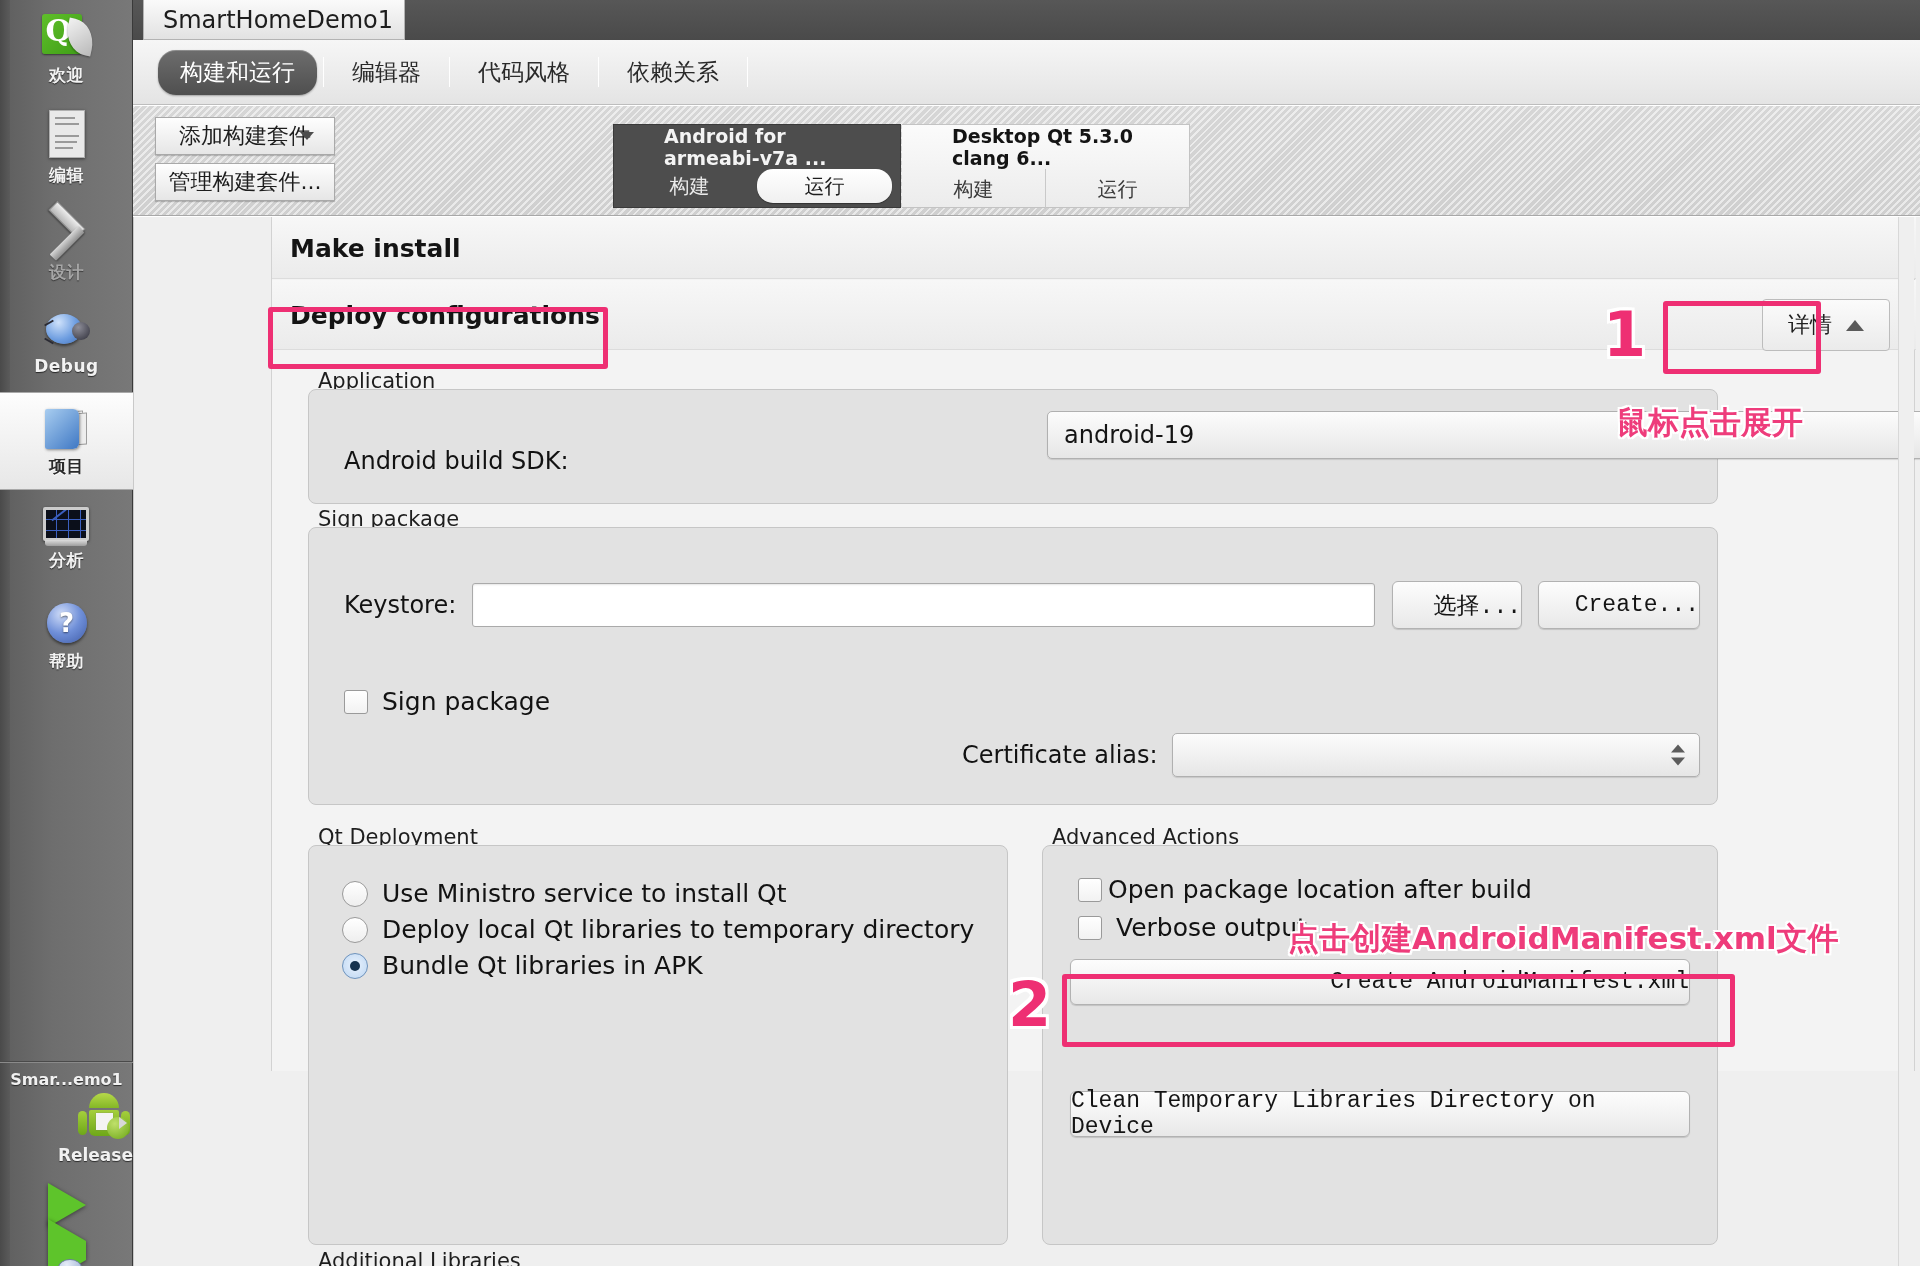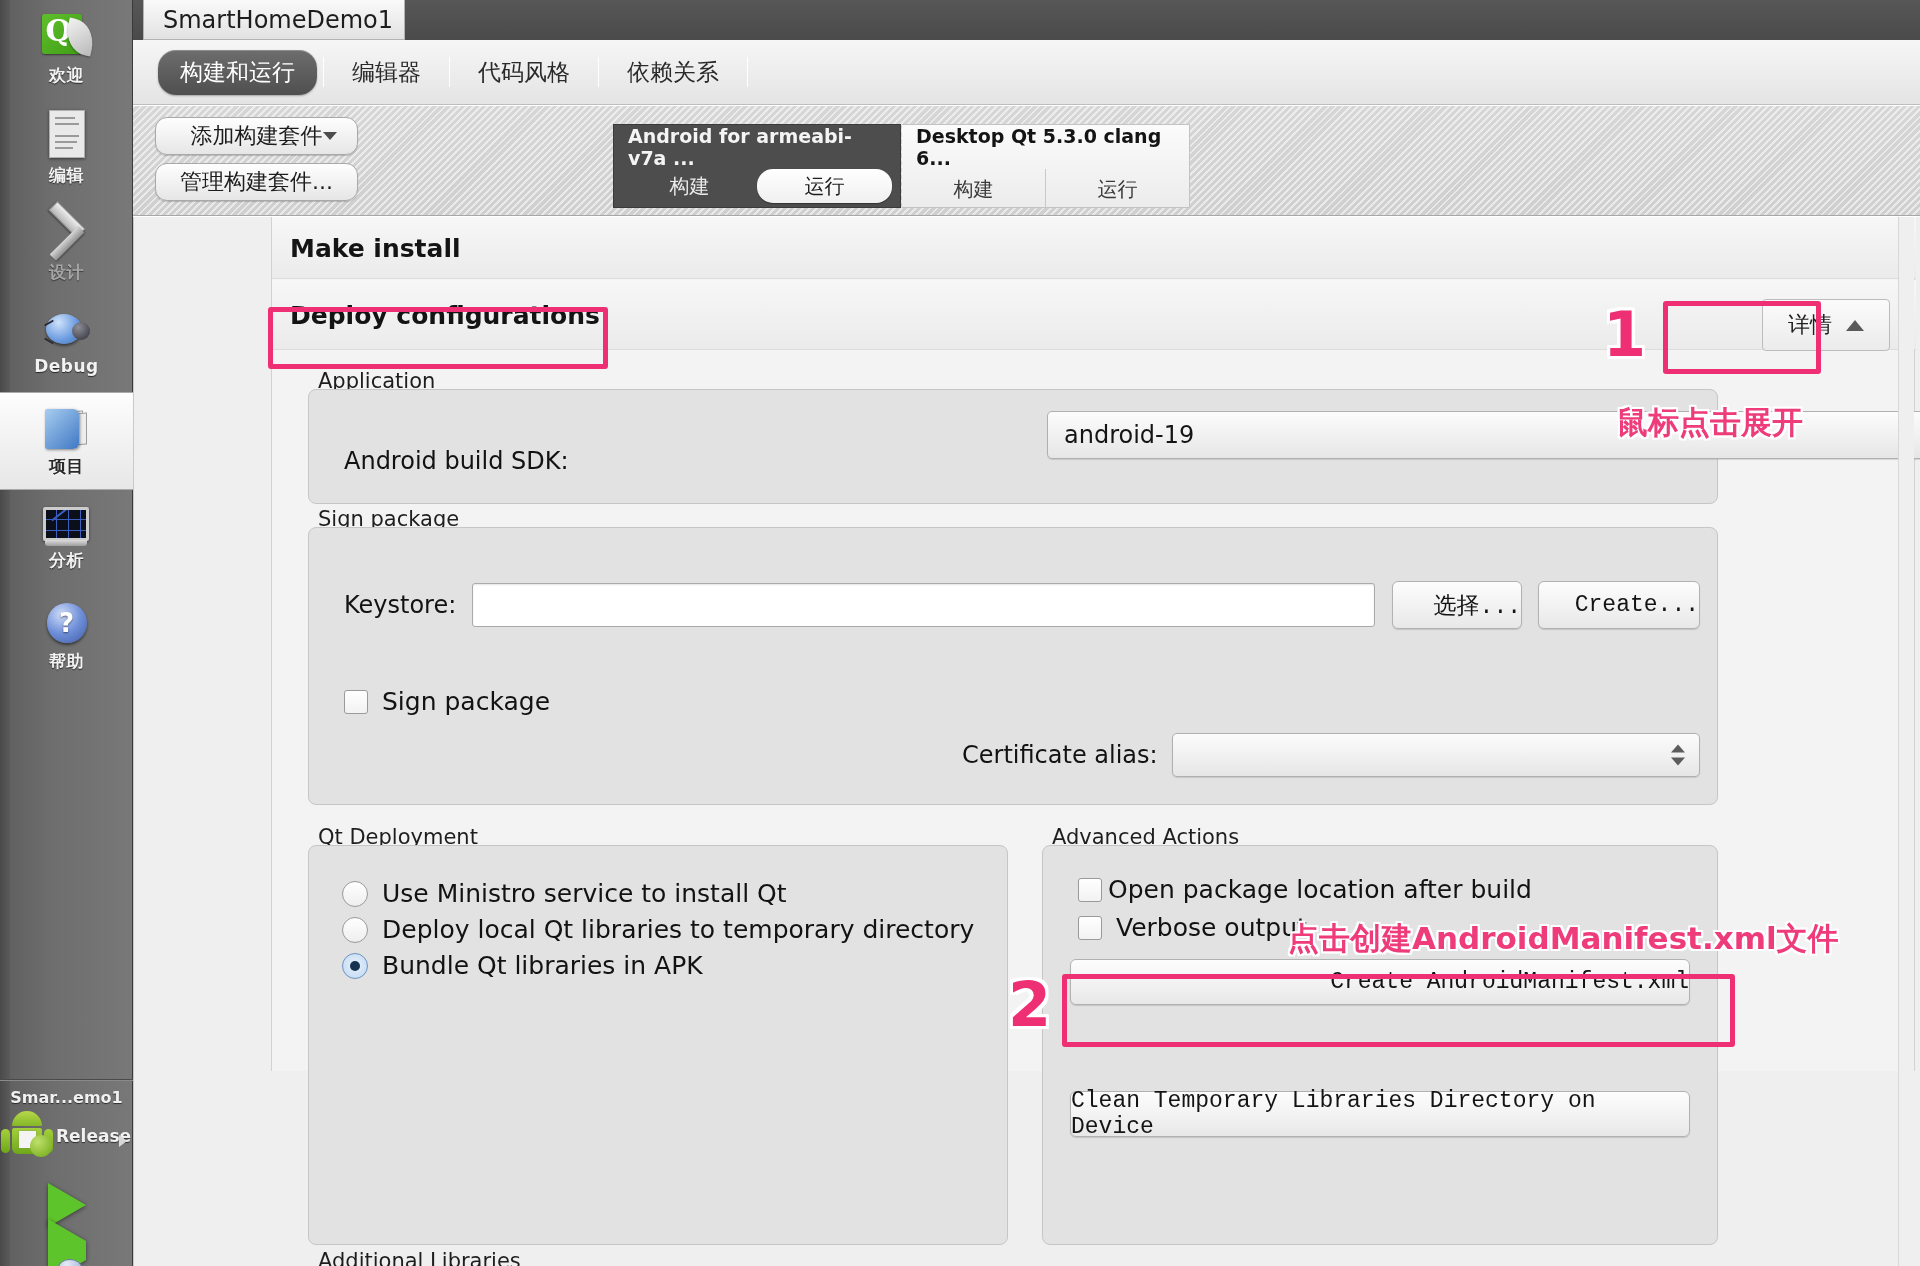--- a/index.html
+++ b/index.html
@@ -102,21 +102,21 @@
     background:radial-gradient(circle at 36% 28%,#cfdcf8,#6f8fd8 50%,#3f5ca8);
     box-shadow:0 2px 3px rgba(0,0,0,.5);
     display:flex;align-items:center;justify-content:center;}
   .help-c span{color:#fff;font-size:26px;font-weight:700;text-shadow:0 1px 2px rgba(0,0,0,.5);}
 
   
   .kitsel { position:absolute; left:0; bottom:0; width:133px; }
   .kitsep{height:1px;background:#4a4a4a;box-shadow:0 1px 0 #8a8a8a;}
   .kit-proj{ text-align:center; color:#f1f1f1; font-size:16px; font-weight:700;
     padding:8px 0 2px; text-shadow:0 1px 1px rgba(0,0,0,.6); }
-  .kit-run{ display:flex;flex-direction:row;align-items:center; padding-bottom:4px; position:relative;}
+  .kit-run{ display:flex;flex-direction:column;align-items:flex-end; padding-bottom:4px; position:relative;}
   .andro{position:relative;width:56px;height:56px;}
   .a-head{position:absolute;left:12px;top:2px;width:30px;height:15px;border-radius:15px 15px 0 0;
     background:linear-gradient(to bottom,#b6d94a,#84b726);}
   .a-body{position:absolute;left:12px;top:19px;width:30px;height:26px;border-radius:2px 2px 6px 6px;
     background:linear-gradient(to bottom,#a5cf3c,#6ea718);}
   .a-arm{position:absolute;top:20px;width:9px;height:24px;border-radius:5px;
     background:linear-gradient(to bottom,#a5cf3c,#6ea718);}
   .a-arm.l{left:1px;} .a-arm.r{left:44px;}
   .a-box{position:absolute;left:19px;top:22px;width:17px;height:17px;background:#f4f4f4;
     transform:rotate(0deg);box-shadow:0 0 1px #777;}
@@ -148,32 +148,32 @@
   .subtab.sel{ background:linear-gradient(to bottom,#6d6d6d,#4f4f4f); color:#fff;
     border-radius:18px; padding:7px 22px; box-shadow:inset 0 1px 0 rgba(255,255,255,.22), 0 1px 2px rgba(0,0,0,.3);}
   .vsep{ width:1px; height:30px; background:#c5c5c5; border-right:1px solid #fff; margin:0 6px; }
 
   
   .kitbar{ position:absolute; left:133px; top:106px; width:1787px; height:110px;
     background:
       repeating-linear-gradient(135deg, rgba(255,255,255,.55) 0 2px, rgba(0,0,0,0) 2px 5px),
       linear-gradient(to bottom,#d6d6d6,#cfcfcf);
     border-bottom:1px solid #a8a8a8; }
-  .kbtn{ position:absolute; left:22px; width:203px; height:38px;
+  .kbtn{ position:absolute; left:22px; width:180px; height:38px;
     background:linear-gradient(to bottom,#fefefe,#e6e6e6);
-    border:1px solid #a9a9a9; border-radius:12px; box-shadow:0 1px 1px rgba(0,0,0,.18);
+    border:1px solid #a9a9a9; border-radius:0; box-shadow:0 1px 1px rgba(0,0,0,.18);
     display:flex;align-items:center;justify-content:center; font-size:22px; color:#1d1d1d;}
   .kbtn.one{ top:11px; }
   .kbtn.two{ top:57px; }
   .kbtn .caret{ position:absolute; right:20px; width:0;height:0;
     border-left:7px solid transparent;border-right:7px solid transparent;border-top:8px solid #4d4d4d;}
 
   .kitcard{ position:absolute; top:18px; height:84px; }
   .kitcard .ktitle{ height:44px; display:flex; align-items:center; padding:0 14px;
-    font-size:19px; font-weight:700; }
+    font-size:19px; font-weight:700;margin-left:36px; }
   .kitcard .krow{ height:40px; display:flex; }
   .kitcard .kcell{ flex:1; display:flex; align-items:center; justify-content:center;
     font-size:20px; }
 
   .kit-a{ left:480px; width:288px; background:#4d4d4d; border:1px solid #3a3a3a;}
   .kit-a .ktitle{ color:#f4f4f4; }
   .kit-a .krow{ padding:0 8px 6px; }
   .kit-a .kcell{ border-radius:16px; }
   .kit-a .kcell.on{ background:linear-gradient(to bottom,#ffffff,#f0f0f0); color:#1d1d1d;
     box-shadow:0 1px 1px rgba(0,0,0,.35); }

